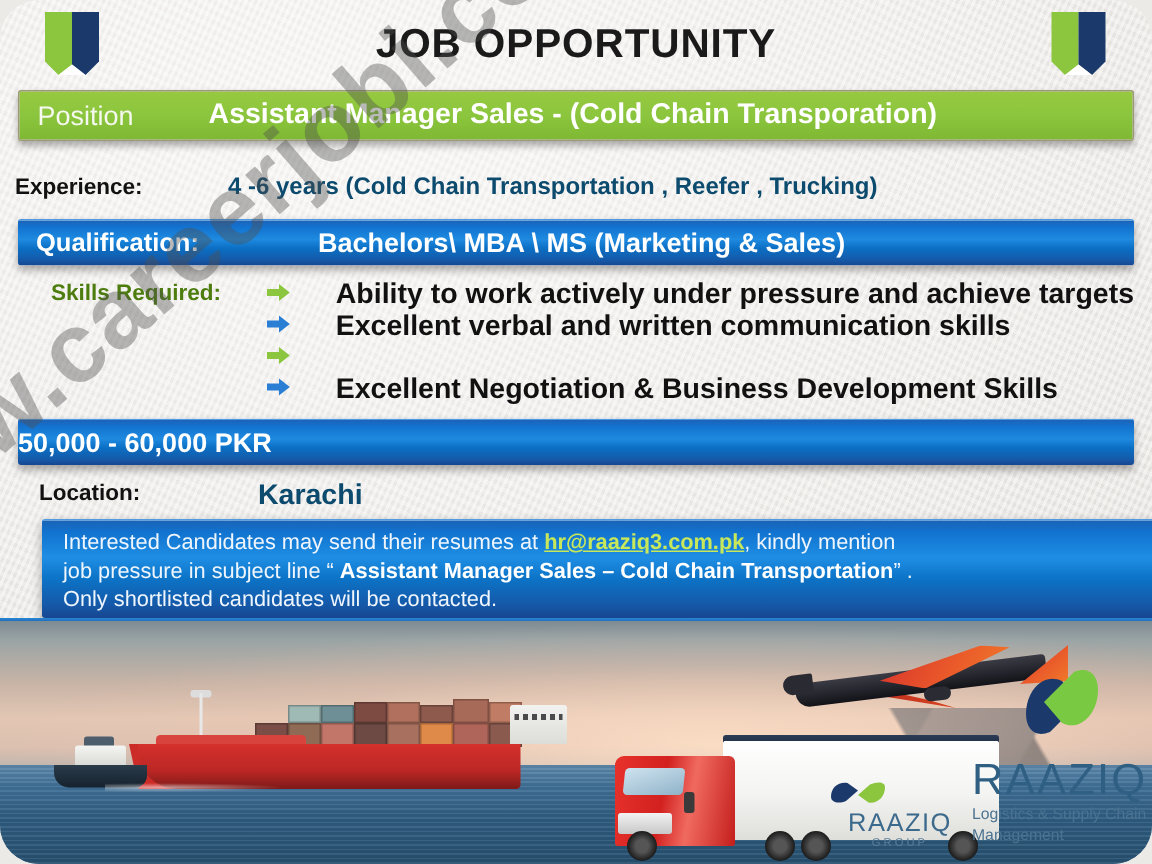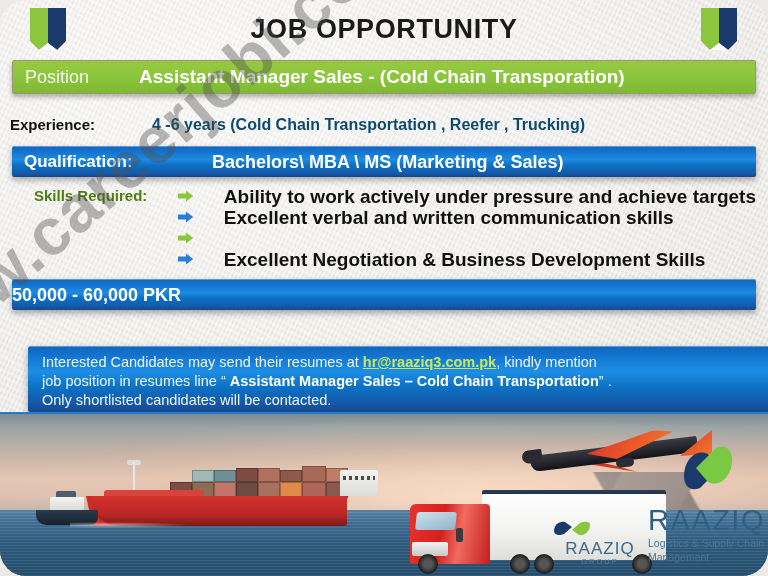--- a/index.html
+++ b/index.html
@@ -390,24 +390,28 @@
         <div class="skill-text">Excellent Negotiation &amp; Business Development Skills</div>
       </div>
 
     </div>
   </div>
 
   <div class="bar blue salary">
     <div class="bar-value">50,000 -  60,000 PKR</div>
   </div>
 
+  <div class="row location">
+    <div class="row-label">Location:</div>
+    <div class="row-value">Karachi</div>
+  </div>
 
   <div class="contact">
     <p><span>Interested Candidates  may send their resumes at </span><a class="email" href="#">hr@raaziq3.com.pk</a><span>, kindly mention</span></p>
-    <p><span>job position in resumes line  “ </span><span class="strong">Assistant Manager Sales – Cold Chain Transportation</span><span>” .</span></p>
+    <p><span>job pressure in subject line  “ </span><span class="strong">Assistant Manager Sales – Cold Chain Transportation</span><span>” .</span></p>
     <p>Only shortlisted candidates will be contacted.</p>
   </div>
 
   <div class="topline"></div>
   <div class="photo">
     <div class="sky-glow"></div>
     <div class="mountains"></div>
     <div class="sea"></div>
 
     <div>

